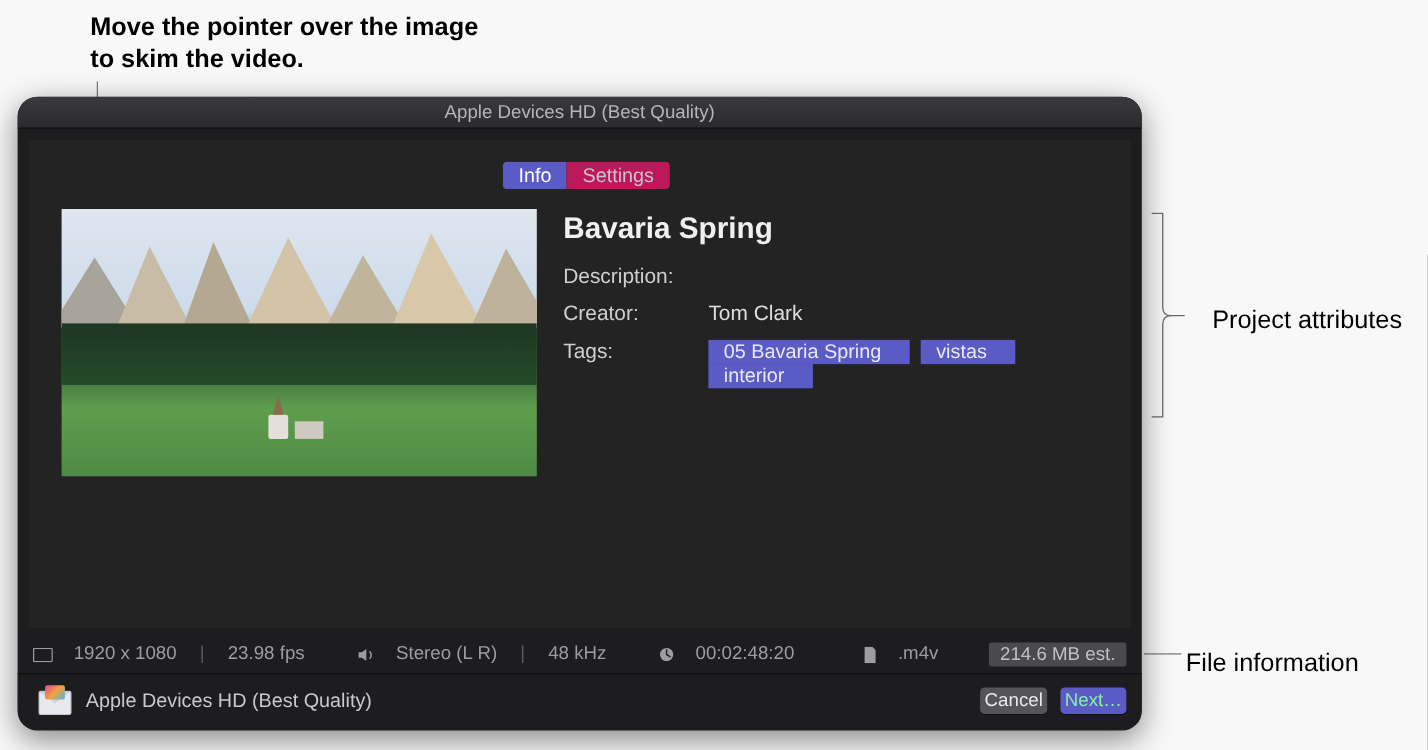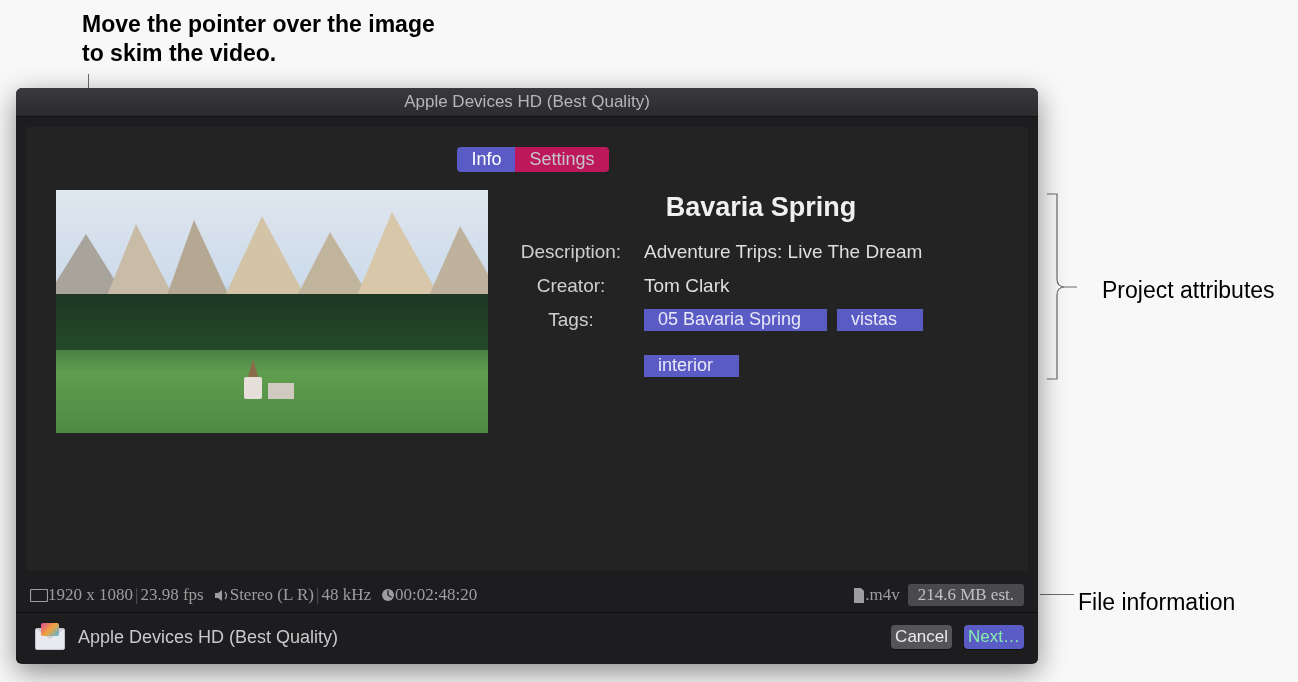--- a/index.html
+++ b/index.html
@@ -23,21 +23,21 @@
   }
 
   
   .dialog {
     position: absolute;
     left: 16px;
     top: 88px;
     width: 1022px;
     height: 576px;
     background: #1d1d1f;
-    border-radius: 6px;
+    border-radius: 18px;
     box-shadow: 0 8px 28px rgba(0,0,0,0.45);
     color: #d9d9da;
     font-size: 17px;
     overflow: hidden;
   }
 
   .titlebar {
     height: 28px;
     display: flex;
     align-items: center;
@@ -141,58 +141,55 @@
   .attrs {
     flex: 1;
     display: flex;
     flex-direction: column;
   }
   .project-title {
     font-size: 27px;
     font-weight: 600;
     color: #f0f0f1;
     margin: 2px 0 18px 0;
-    text-align: center;
   }
   .field {
     display: flex;
     gap: 14px;
     margin-bottom: 12px;
     font-size: 19px;
   }
   .field .label {
     width: 118px;
-    text-align: center;
+    text-align: left;
     color: #cfcfd1;
   }
   .field .value {
     color: #dedee0;
     flex: 1;
   }
   .tagrow .value {
     display: flex;
     flex-wrap: wrap;
-    gap: 24px 10px;
+    gap: 0 10px;
   }
   .tag {
     background: #5b5bc5;
     padding: 0 26px 1px 14px;
     font-size: 18px;
     color: #e9e9f7;
   }
 
   
   .fileinfo {
     display:flex;
-    align-items:center;
-    gap: 0;
+    gap: 19px;
     padding: 3px 14px 6px 14px;
     font-size: 17px;
     color: #9d9da0;
-    font-family: Liberation Serif, serif;
   }
   .fi-sep { color:#5b5b5e; margin:0 2px; }
   .fi-spacer { flex: 1; }
   .fi-ico { display:inline-flex; align-items:center; }
   .pill {
     background: #4a4a4d;
     padding: 1px 10px;
     border-radius: 3px;
     color: #c1c1c3;
   }
@@ -286,21 +283,20 @@
         <div class="treeline"></div>
         <div class="church"></div>
         <div class="barn"></div>
       </div>
 
       <div class="attrs">
         <div class="project-title">Bavaria Spring</div>
 
         <div class="field">
           <div class="label">Description:</div>
-          <div class="value">Adventure Trips: Live The Dream</div>
         </div>
 
         <div class="field">
           <div class="label">Creator:</div>
           <div class="value">Tom Clark</div>
         </div>
 
         <div class="field tagrow">
           <div class="label">Tags:</div>
           <div class="value">

